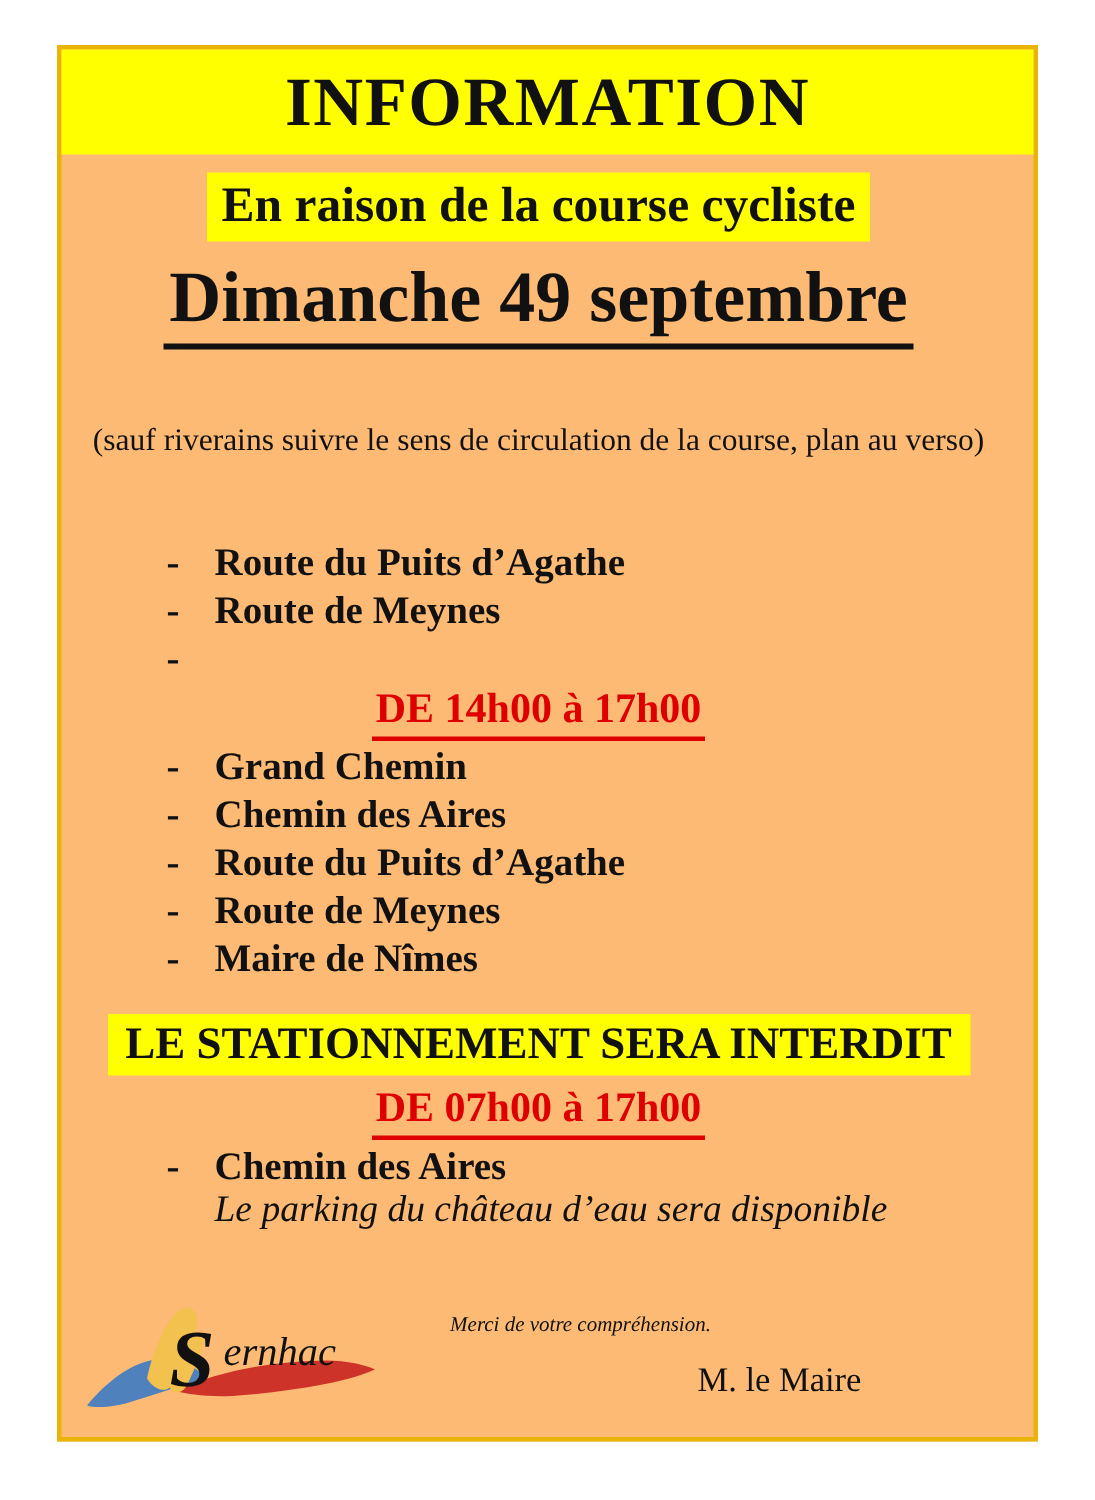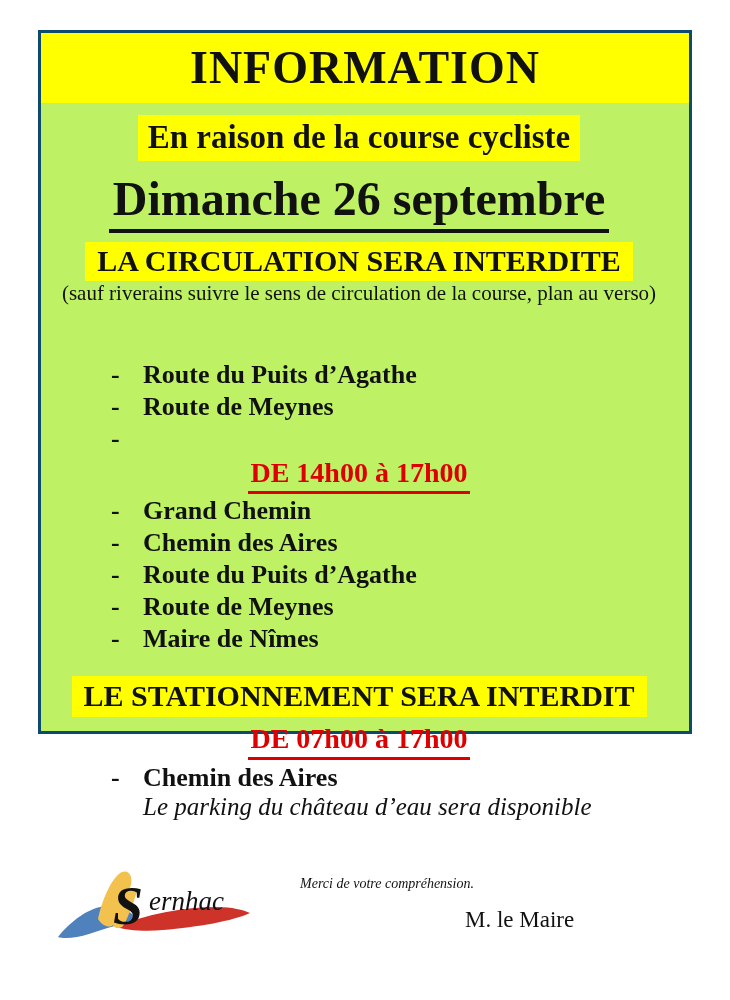--- a/index.html
+++ b/index.html
@@ -1,21 +1,21 @@
 <!DOCTYPE html>
 <html style="--hl: #ffff00; --red: #de0000;"><head>
 <meta charset="utf-8">
 <style>
   html,body{
     margin:0;padding:0;width:730px;height:1000px;background:#ffffff;
     font-family:"Liberation Serif", serif;color:#111;overflow:hidden;
   }
   .frame{
-    position:absolute;left:38px;top:30px;width:654px;height:704px;
-    border:3px solid #0c4a6e;box-sizing:border-box;background:#bef264;
+    position:absolute;left:38px;top:30px;width:654px;height:931px;
+    border:3px solid #eab308;box-sizing:border-box;background:#fdba74;
   }
   .abs{position:absolute;left:0;right:12px;}
   .center{text-align:center;}
   .band{
     position:absolute;left:0;right:0;top:0;height:70px;line-height:70px;
     background:var(--hl,#ffff00);text-align:center;
     font-size:46px;font-weight:bold;letter-spacing:1px;
   }
   .hl{
     background:var(--hl,#ffff00);
@@ -57,26 +57,23 @@
 
 <div class="frame">
 
   <div class="band">INFORMATION</div>
 
   <div class="abs center reason">
     <span class="hl">En raison de la course cycliste</span>
   </div>
 
   <div class="abs center date">
-    <span>Dimanche 26 septembre</span>
+    <span>Dimanche 49 septembre</span>
   </div>
 
-  <div class="abs center circ-head">
-    <span class="hl">LA CIRCULATION SERA INTERDITE</span>
-  </div>
 
   <div class="abs center note">(sauf riverains suivre le sens de circulation de la course, plan au verso)</div>
 
 
   <div class="street-list l1">
     <div class="street-item">
       <span class="dash">-</span>
       <span>Route du Puits d’Agathe</span>
     </div>
     <div class="street-item">

